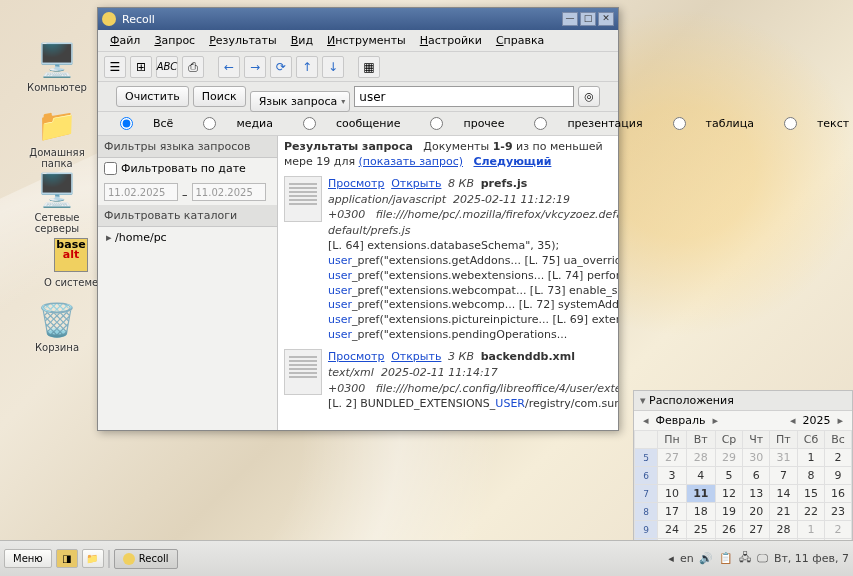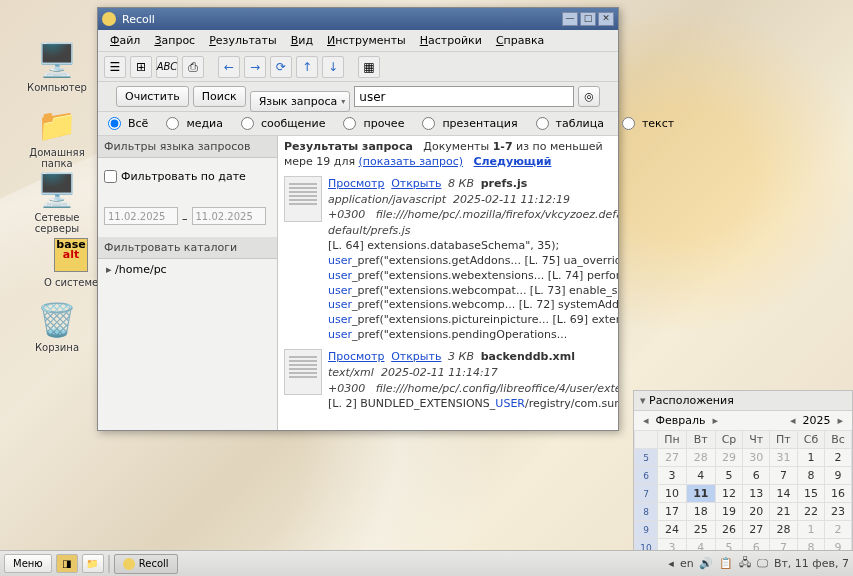--- a/index.html
+++ b/index.html
@@ -28,27 +28,27 @@
 .tb-sep { width:6px; }
 
 .searchbar { height:30px; background:#eaeae8; display:flex; align-items:center; padding:0 18px; gap:4px; border-bottom:1px solid #d0d0d0; }
 .btn { padding:3px 8px; border:1px solid #b0b0b0; background:linear-gradient(#fdfdfd,#e8e8e8); border-radius:3px; cursor:pointer; font-size:11px; }
 .dd { padding:3px 4px 3px 8px; border:1px solid #b0b0b0; background:linear-gradient(#fdfdfd,#e8e8e8); border-radius:3px; cursor:pointer; font-size:11px; display:flex; align-items:center; gap:4px;margin-top:9px; }
 .dd::after { content:"▾"; font-size:8px; color:#666; }
 .search-in { flex:1; height:21px; border:1px solid #9a9a9a; padding:0 4px; background:#fff; font-size:12px; }
 .go { width:22px; height:21px; border:1px solid #b0b0b0; background:linear-gradient(#fdfdfd,#e8e8e8); border-radius:3px; display:flex; align-items:center; justify-content:center; cursor:pointer; }
 
 .filterbar { height:24px; background:#eaeae8; display:flex; align-items:center; padding:0 10px; gap:18px; border-bottom:1px solid #d0d0d0; }
-.rb { display:flex; align-items:center; gap:7px; cursor:pointer; }
+.rb { display:flex; align-items:center; gap:20px; cursor:pointer;margin-left:12px; }
 .rb input { margin:0; }
 
 .content { flex:1; display:flex; overflow:hidden; }
 .sidebar { width:180px; background:#f2f2f0; border-right:1px solid #c8c8c8; display:flex; flex-direction:column; }
 .sb-head { padding:4px 6px; background:#e0e0de; font-size:11px; color:#444; border-bottom:1px solid #c8c8c8; }
-.sb-row { padding:12px 6px; display:flex; align-items:flex-end; gap:4px; }
+.sb-row { padding:4px 6px; display:flex; align-items:flex-end; gap:4px; }
 .sb-row input[type=checkbox] { margin:0; }
 .dt-in { width:74px; height:18px; border:1px solid #bbb; background:#f8f8f8; font-size:10px; padding:0 3px; color:#999; }
 .tree-item { padding:4px 8px; font-size:11px; cursor:pointer; }
 .tree-item::before { content:"▸ "; color:#555; }
 
 .results { flex:1; background:#fff; overflow:hidden; padding:4px 6px; font-size:11px; line-height:1.35; color:#333; position:relative; }
 .res-head { font-size:11px; }
 .res-head b { font-weight:bold; }
 .res-head a { color:#1a4bd0; text-decoration:underline; cursor:pointer; }
 .res-item { display:flex; gap:6px; margin-top:6px; }
@@ -67,21 +67,21 @@
 .cal-nav { display:flex; align-items:center; padding:3px 6px; gap:4px; }
 .cal-nav .nav { cursor:pointer; color:#666; padding:0 3px; }
 .cal-nav .sp { flex:1; }
 .cal { width:100%; border-collapse:collapse; font-size:10px; }
 .cal th { padding:2px; color:#555; font-weight:normal; background:#f0f0ee; border:1px solid #e0e0e0; }
 .cal td { padding:2px; text-align:center; color:#333; border:1px solid #e0e0e0; cursor:pointer; }
 .cal td.wn { background:#d8e0f0; color:#3a5a9a; font-size:9px; }
 .cal td.ot { color:#aaa; }
 .cal td.cur { background:#bcd0f0; font-weight:bold;margin-left:16px; }
 
-.taskbar { position:absolute; left:0; right:0; bottom:0; height:26px; background:linear-gradient(#e8e8e6,#d8d8d6); border-top:1px solid #b8b8b6; display:flex; align-items:center; padding:0 4px; gap:4px; z-index:20; }
+.taskbar { position:absolute; left:0; right:0; bottom:0; height:36px; background:linear-gradient(#e8e8e6,#d8d8d6); border-top:1px solid #b8b8b6; display:flex; align-items:center; padding:0 4px; gap:4px; z-index:20; }
 .tb-item { padding:3px 8px; border:1px solid #b8b8b6; background:linear-gradient(#fdfdfb,#e8e8e6); border-radius:2px; cursor:pointer; font-size:10px; display:flex; align-items:center; gap:4px; }
 .tb-item.active { background:linear-gradient(#e0e0de,#d0d0ce); border-color:#a0a0a0; }
 .tb-sp { flex:1; }
 .tray { display:flex; align-items:center; gap:6px; font-size:10px; color:#444; }
 .tray span { cursor:pointer; }
 </style>
 </head>
 <body>
 
 <div class="desktop"></div>
@@ -200,21 +200,21 @@
         <input class="dt-in" disabled="" value="11.02.2025" style="">
       </div>
       <div class="sb-head">Фильтровать каталоги</div>
       <div class="tree-item">/home/pc</div>
     </div>
 
     <div class="results">
       <div class="res-head">
         <b>Результаты запроса</b>&nbsp;&nbsp;
         <span>Документы</span>
-        <b>1-7</b>
+        <b>1-9</b>
         <span>из по меньшей мере 19 для</span>
         <a>(показать запрос)</a>&nbsp;&nbsp;
         <a style="font-weight:bold">Следующий</a>
       </div>
       <div id="results-mount">
           <div class="res-item">
             <div class="res-ico"></div>
   <div class="res-body">
     <a>Просмотр</a>&nbsp;
     <a>Открыть</a>&nbsp;

